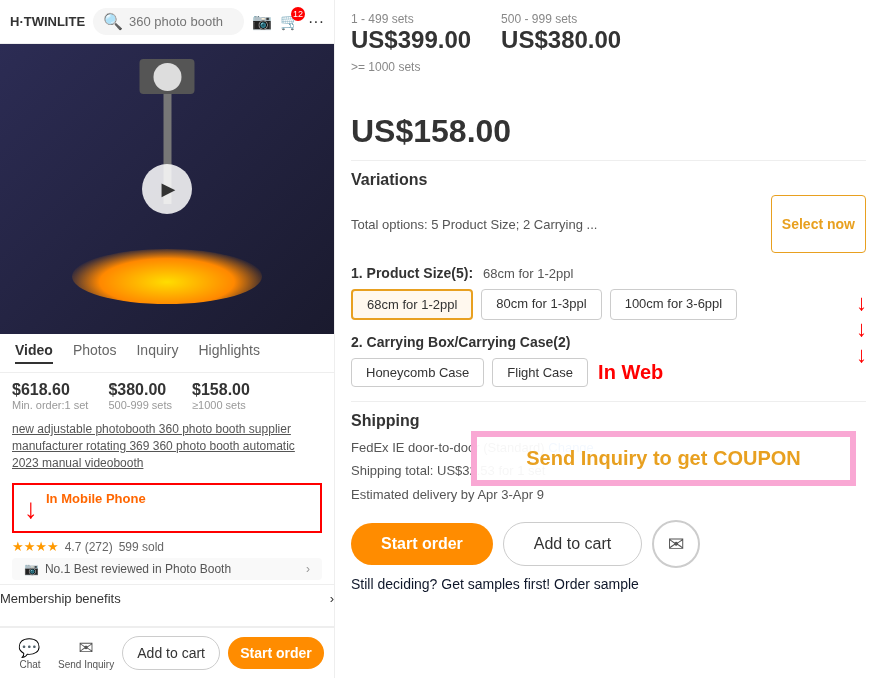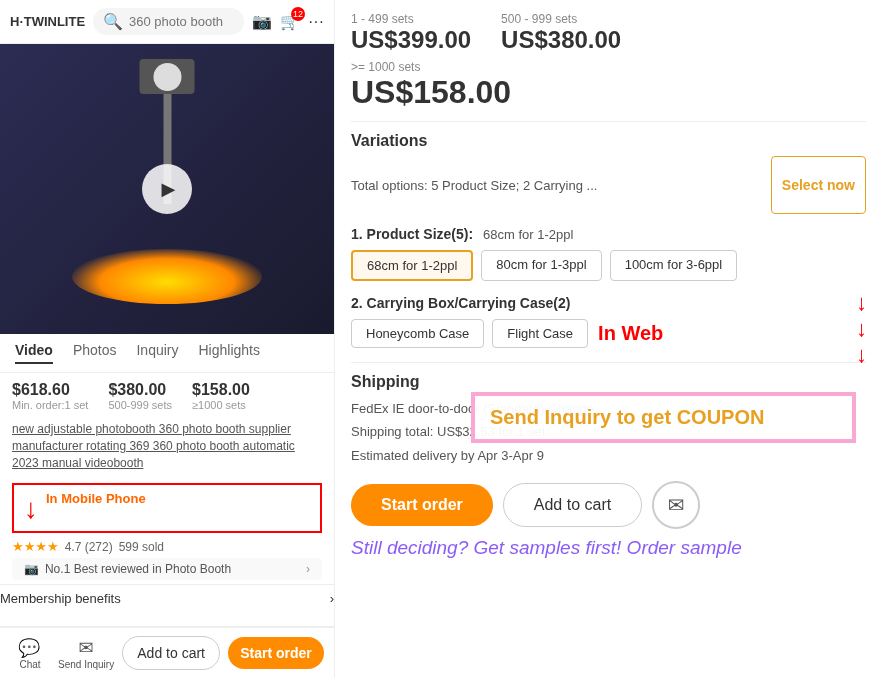--- a/index.html
+++ b/index.html
@@ -71,30 +71,30 @@
 
     .option-section { margin-bottom: 14px; }
     .option-label { font-size: 14px; font-weight: bold; color: #333; margin-bottom: 8px; }
     .option-chips { display: flex; gap: 8px; flex-wrap: wrap; }
     .chip { padding: 6px 14px; border: 1px solid #ccc; border-radius: 4px; font-size: 13px; cursor: pointer; color: #333; background: #fff; }
     .chip.selected { border: 2px solid #e8a020; background: #fff8ee; }
 
     .shipping-section { margin-top: 10px; }
     .shipping-title { font-size: 16px; font-weight: bold; color: #333; margin-bottom: 6px; }
     .shipping-box { position: relative; }
-    .coupon-overlay { position: absolute; top: -5px; left: 120px; right: 10px; border: 4px solid #f9a8d4; padding: 10px 15px; font-size: 20px; font-weight: bold; color: #e8a020; background: rgba(255,255,255,0.95); z-index: 5; }
+    .coupon-overlay { position: absolute; top: -5px; left: 120px; right: 10px; border: 6px solid #f9a8d4; padding: 10px 15px; text-align: center; font-size: 20px; font-weight: bold; color: #e8a020; background: rgba(255,255,255,0.95); z-index: 5; }
     .shipping-detail { font-size: 13px; color: #555; line-height: 1.8; }
     .shipping-detail a { color: #1a73e8; text-decoration: none; }
 
     .bottom-actions { display: flex; gap: 10px; margin-top: 14px; align-items: center; }
     .btn-start-orange { background: #ff8c00; border: none; border-radius: 24px; padding: 12px 30px; font-size: 16px; font-weight: bold; color: #fff; cursor: pointer; }
     .btn-add-cart-outline { background: #fff; border: 1px solid #ccc; border-radius: 24px; padding: 12px 30px; font-size: 16px; color: #333; cursor: pointer; }
     .btn-inquiry-circle { width: 48px; height: 48px; border: 2px solid #ccc; border-radius: 50%; display: flex; align-items: center; justify-content: center; cursor: pointer; font-size: 20px; color: #555; }
 
-    .still-deciding { font-size: 19px; color: #8b5cf6; margin-top: 8px; font-style: italic; }
+    .still-deciding { font-size: 14px; color: #0f172a; margin-top: 8px; }
 
   </style>
 </head>
 <body>
 
 <div class="container">
 
   <div class="left-panel">
 
     <div class="top-bar">
@@ -198,21 +198,21 @@
         <div class="tier-label">1 - 499 sets</div>
         <div class="tier-price">US$399.00</div>
       </div>
       <div>
         <div class="tier-label">500 - 999 sets</div>
         <div class="tier-price">US$380.00</div>
       </div>
     </div>
     <div class="price-1000">
       <div class="tier-label">&gt;= 1000 sets</div>
-      <div class="tier-price" style="font-size:32px;">US$158.00</div>
+      <div class="tier-price" style="font-size:32px;margin-top:39px;">US$158.00</div>
     </div>
 
     <hr class="divider">
 
     <div class="variations-title">Variations</div>
     <div class="variations-subtitle">
       <span>Total options: 5 Product Size; 2 Carrying ...</span>
       <span class="select-now">Select now</span>
     </div>
 

